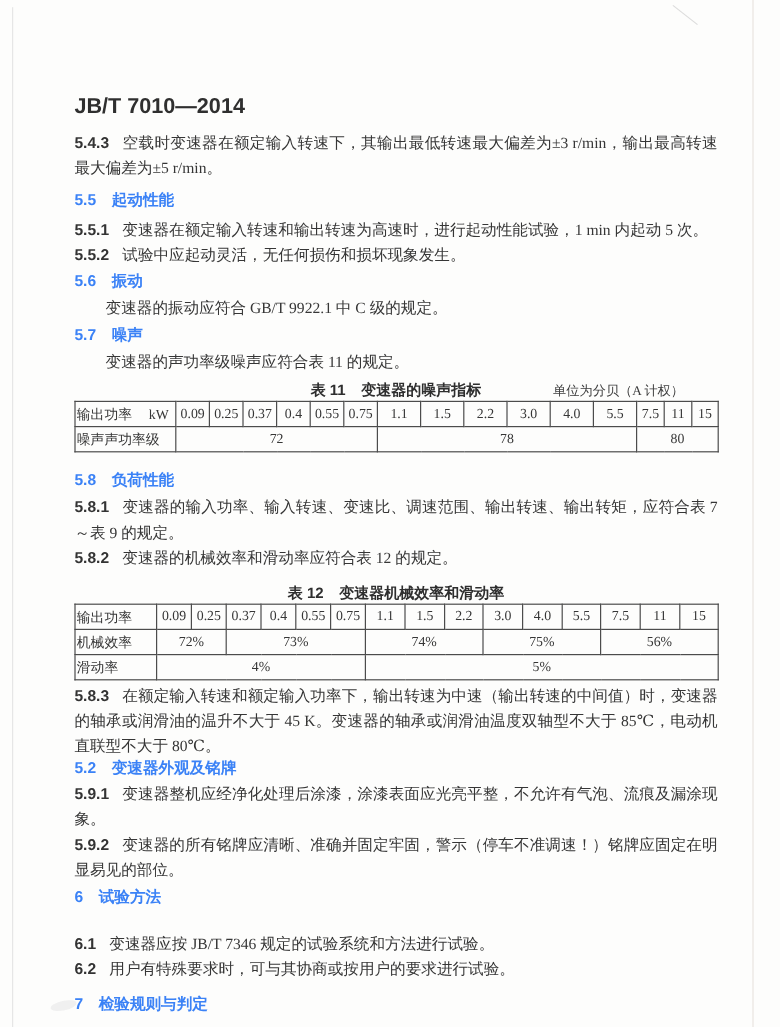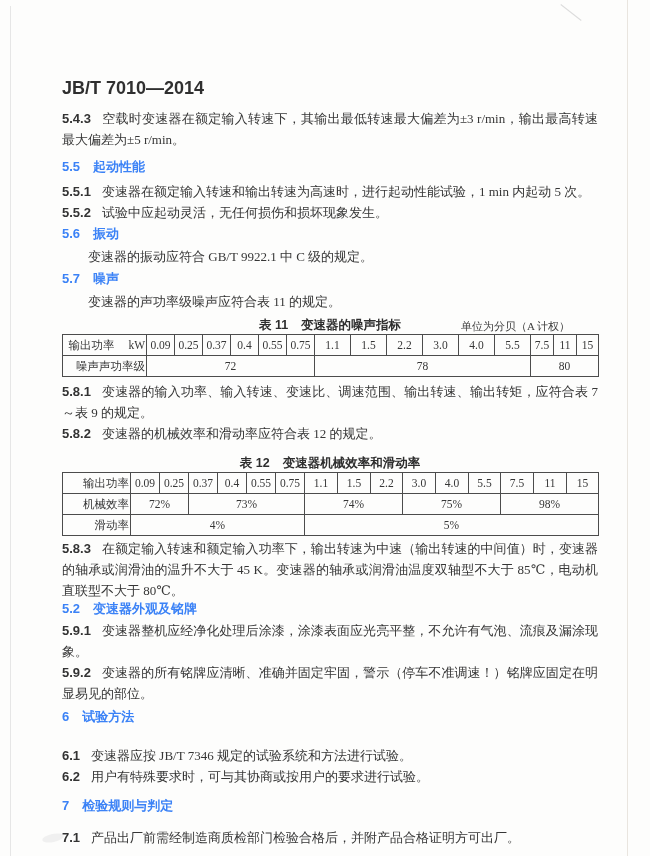--- a/index.html
+++ b/index.html
@@ -48,21 +48,21 @@
     font-size:11px;font-weight:normal;color:#3c3c3c;
     font-family:"Liberation Serif","DejaVu Serif",serif;
   }
 
   table{border-collapse:collapse;table-layout:fixed;width:536px;background:#fdfdfc;}
   table,td,th{border:1px solid #4c4c4c;}
   td,th{
     height:20px;padding:0 1px;text-align:center;vertical-align:middle;
     font-size:11.5px;font-weight:normal;color:#363636;overflow:hidden;white-space:nowrap;
   }
-  th.rowlab{text-align:right;}
+  th.rowlab{text-align:left;}
   .t11-unit-gap{margin-left:14px;}
 
   
   .mt-s543{margin-top:12px;}
   .mt-h55{margin-top:9px;}
   .mt-g55{margin-top:6px;}
   .mt-h56{margin-top:3px;}
   .mt-p56{margin-top:4px;}
   .mt-h57{margin-top:4px;}
   .mt-p57{margin-top:4px;}
@@ -164,20 +164,23 @@
     </tr>
     <tr>
       <th class="rowlab">噪声声功率级</th>
       <td colspan="6">72</td>
       <td colspan="6">78</td>
       <td colspan="3">80</td>
     </tr>
   </tbody>
     </table>
 
+  <h2 class="hd mt-h58">
+    <span class="num">5.8</span><span class="ttl">负荷性能</span>
+  </h2>
 
   <div class="group mt-s581">
     <p class="para">
       <span class="num">5.8.1</span><span class="txt">变速器的输入功率、输入转速、变速比、调速范围、输出转速、输出转矩，应符合表 7～表 9 的规定。</span>
     </p>
     <p class="para">
       <span class="num">5.8.2</span><span class="txt">变速器的机械效率和滑动率应符合表 12 的规定。</span>
     </p>
   </div>
 
@@ -224,21 +227,21 @@
       <td>7.5</td>
       <td>11</td>
       <td>15</td>
     </tr>
     <tr>
       <th class="rowlab">机械效率</th>
       <td colspan="2">72%</td>
       <td colspan="4">73%</td>
       <td colspan="3">74%</td>
       <td colspan="3">75%</td>
-      <td colspan="3">98%</td>
+      <td colspan="3">56%</td>
     </tr>
     <tr>
       <th class="rowlab">滑动率</th>
       <td colspan="6">4%</td>
       <td colspan="9">5%</td>
     </tr>
   </tbody>
     </table>
 
   <p class="para mt-s583">

